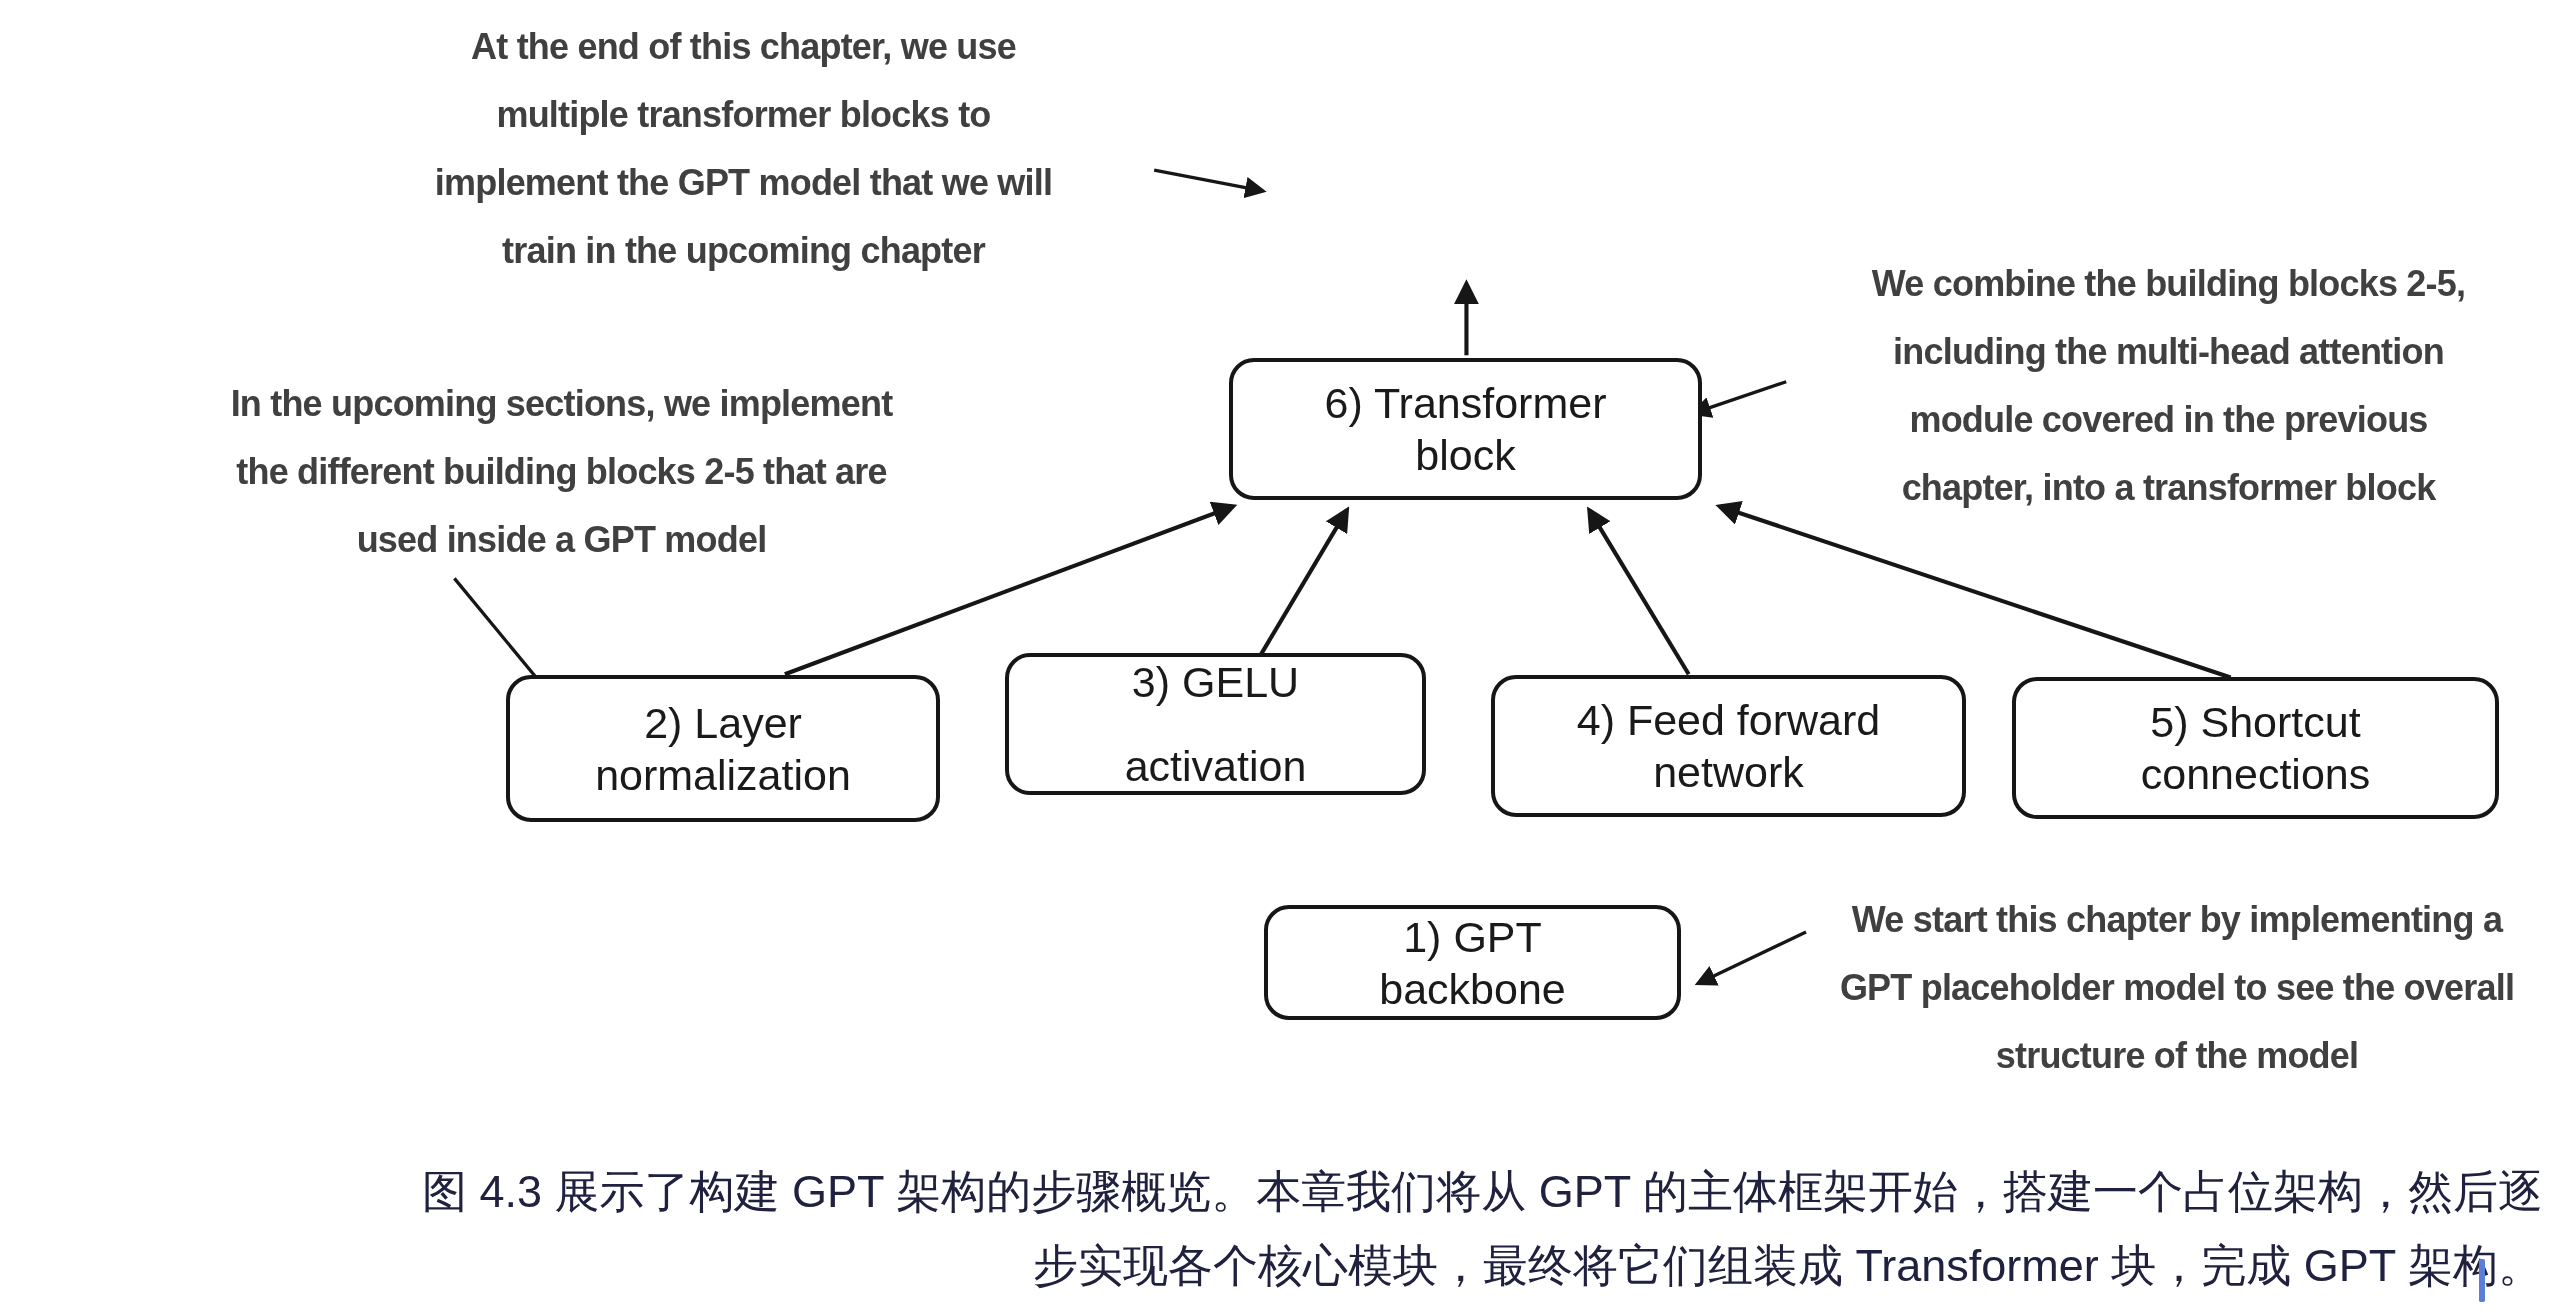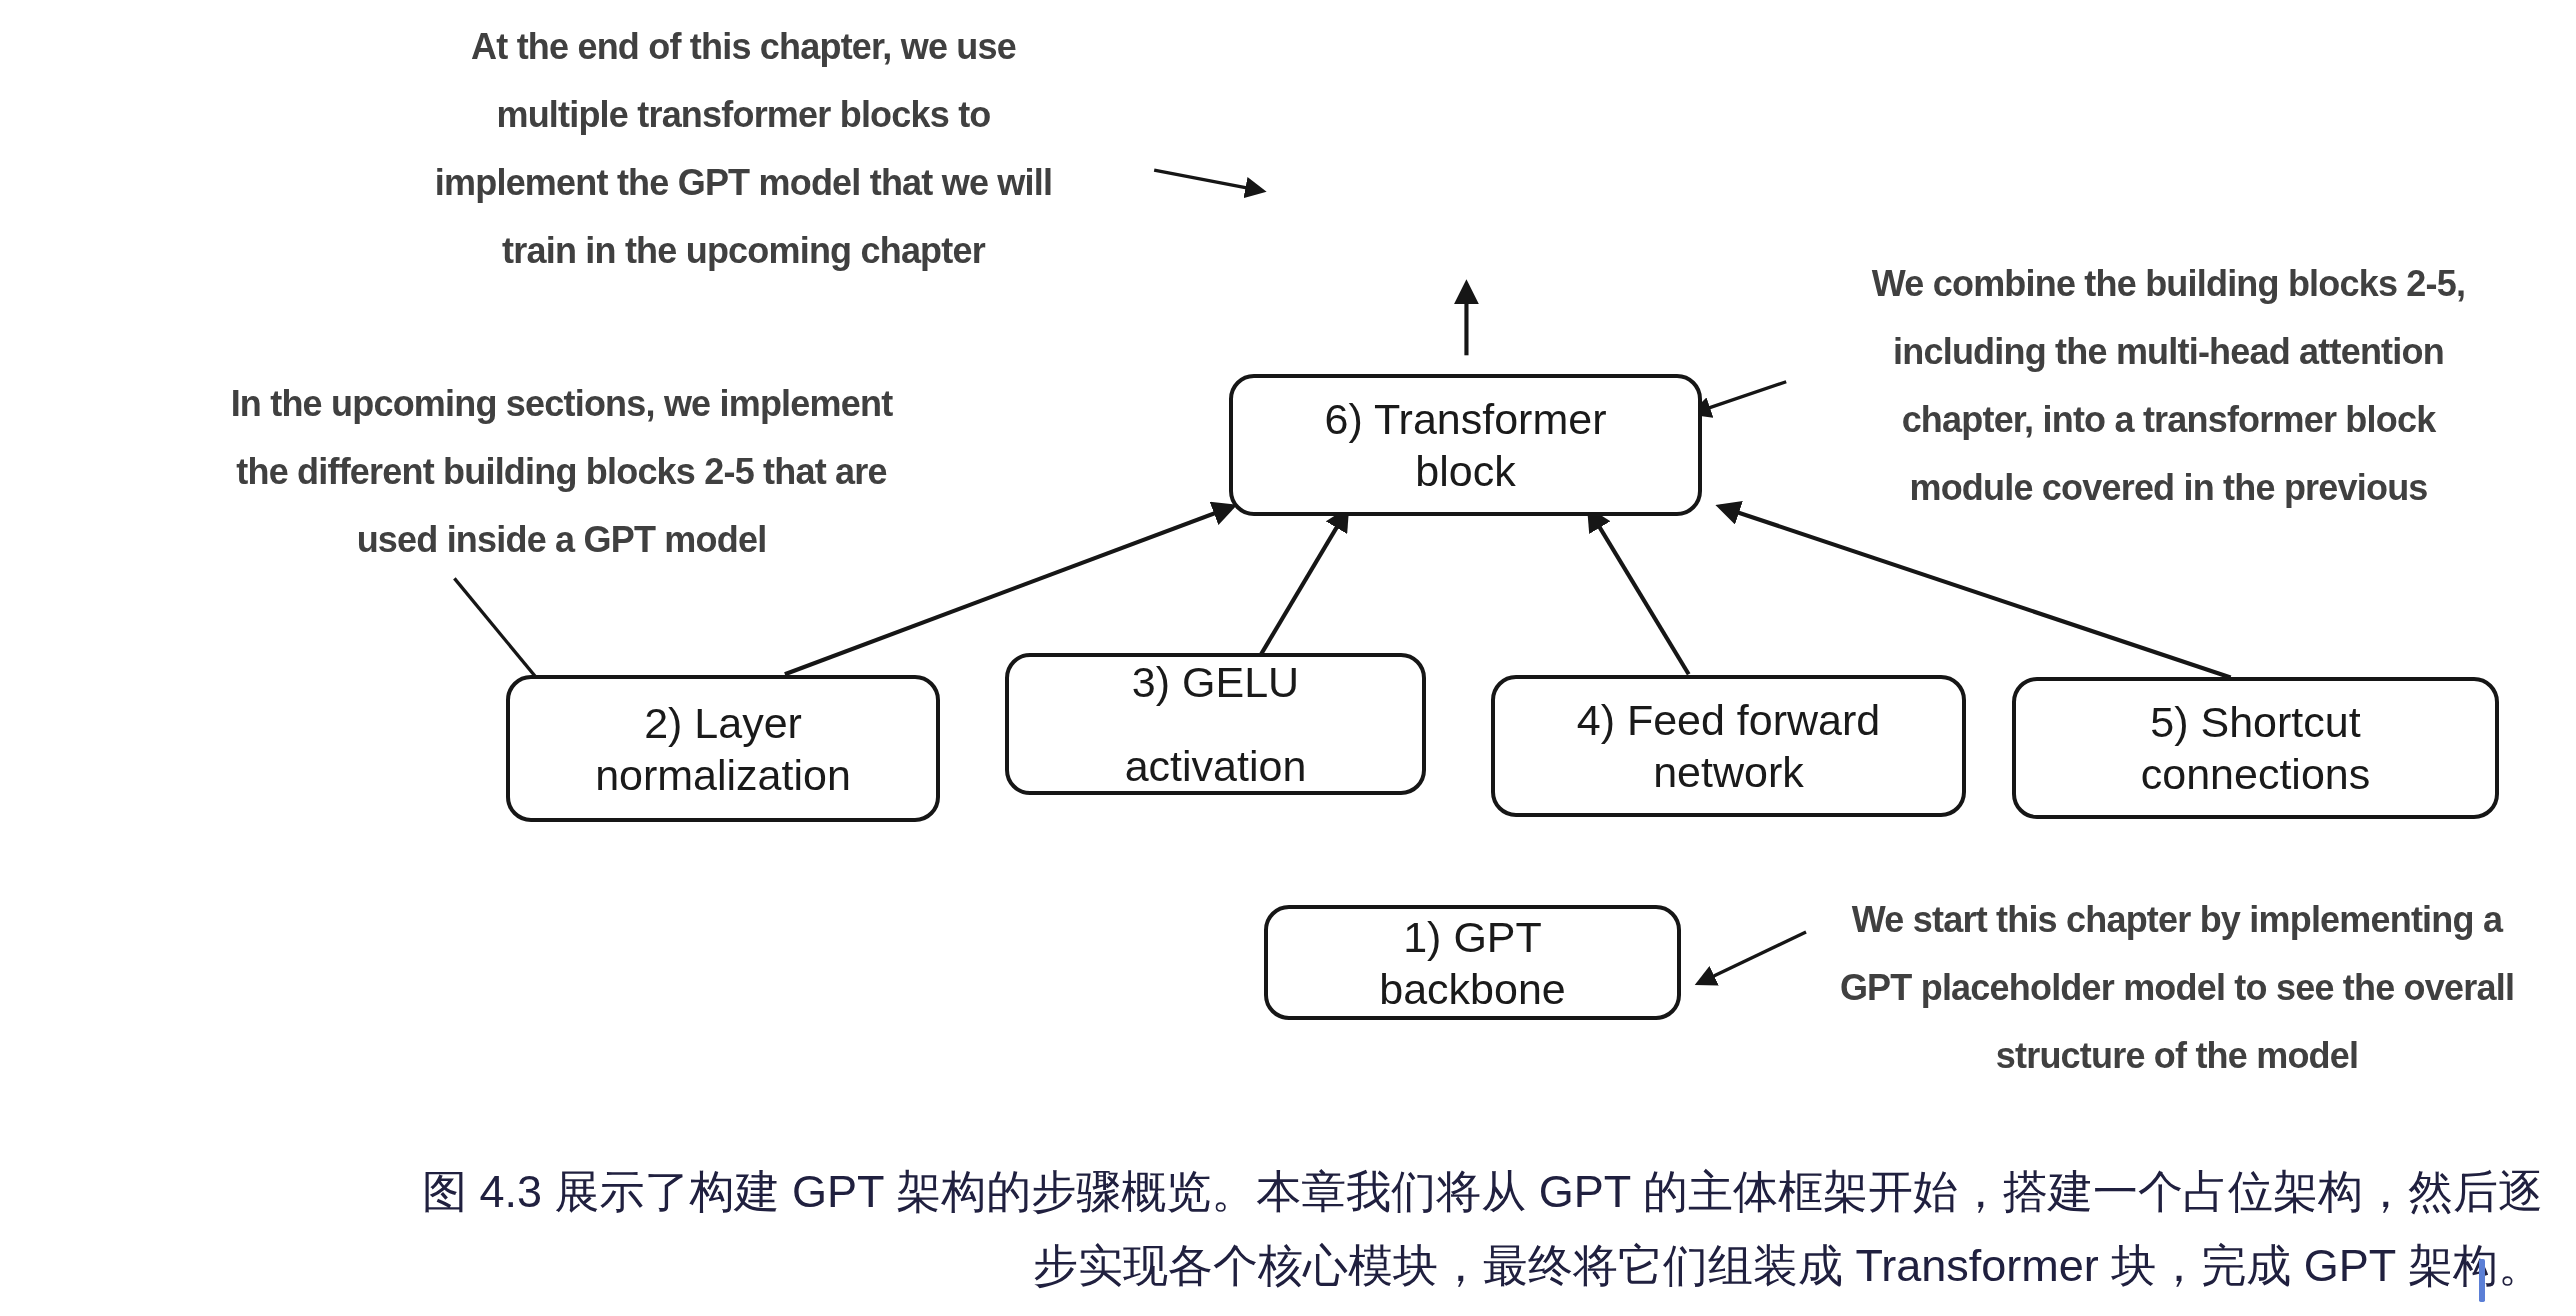--- a/index.html
+++ b/index.html
@@ -69,21 +69,21 @@
     <line x1="1512" y1="816" x2="1630" y2="618" stroke="#161616" stroke-width="5" marker-end="url(#head)"></line>
     <line x1="2044" y1="816" x2="1924" y2="618" stroke="#161616" stroke-width="5" marker-end="url(#head)"></line>
     <line x1="2700" y1="820" x2="2082" y2="613" stroke="#161616" stroke-width="5" marker-end="url(#head)"></line>
     <line x1="1397" y1="206" x2="1528" y2="231" stroke="#161616" stroke-width="4" marker-end="url(#head-sm)"></line>
     <line x1="2162" y1="462" x2="2050" y2="500" stroke="#161616" stroke-width="4" marker-end="url(#head-sm)"></line>
     <line x1="550" y1="700" x2="668" y2="843" stroke="#161616" stroke-width="4" marker-end="url(#head-sm)"></line>
     <line x1="2186" y1="1128" x2="2056" y2="1190" stroke="#161616" stroke-width="4" marker-end="url(#head-sm)"></line>
   </svg>
 
 
-  <div class="node" style="left:1229px;top:358px;width:473px;height:142px;margin-top:16px;">
+  <div class="node" style="left:1229px;top:358px;width:473px;height:142px;">
     <span>6) Transformer</span>
     <span>block</span>
   </div>
 
   <div class="node" style="left:506px;top:675px;width:434px;height:147px;">
     <span>2) Layer</span>
     <span>normalization</span>
   </div>
 
   <div class="node" style="left:1005px;top:653px;width:421px;height:142px;gap:32px;">
@@ -109,22 +109,22 @@
   <div class="annotation" style="left:314px;top:13.2px;width:859px;">
     <div>At the end of this chapter, we use</div>
     <div>multiple transformer blocks to</div>
     <div>implement the GPT model that we will</div>
     <div>train in the upcoming chapter</div>
   </div>
 
   <div class="annotation" style="left:1776px;top:250px;width:785px;">
     <div>We combine the building blocks 2-5,</div>
     <div>including the multi-head attention</div>
+    <div>module covered in the previous</div>
     <div>chapter, into a transformer block</div>
-    <div>module covered in the previous</div>
   </div>
 
   <div class="annotation" style="left:140px;top:370px;width:843px;">
     <div>In the upcoming sections, we implement</div>
     <div>the different building blocks 2-5 that are</div>
     <div>used inside a GPT model</div>
   </div>
 
   <div class="annotation" style="left:1768px;top:886px;width:818px;">
     <div>We start this chapter by implementing a</div>

